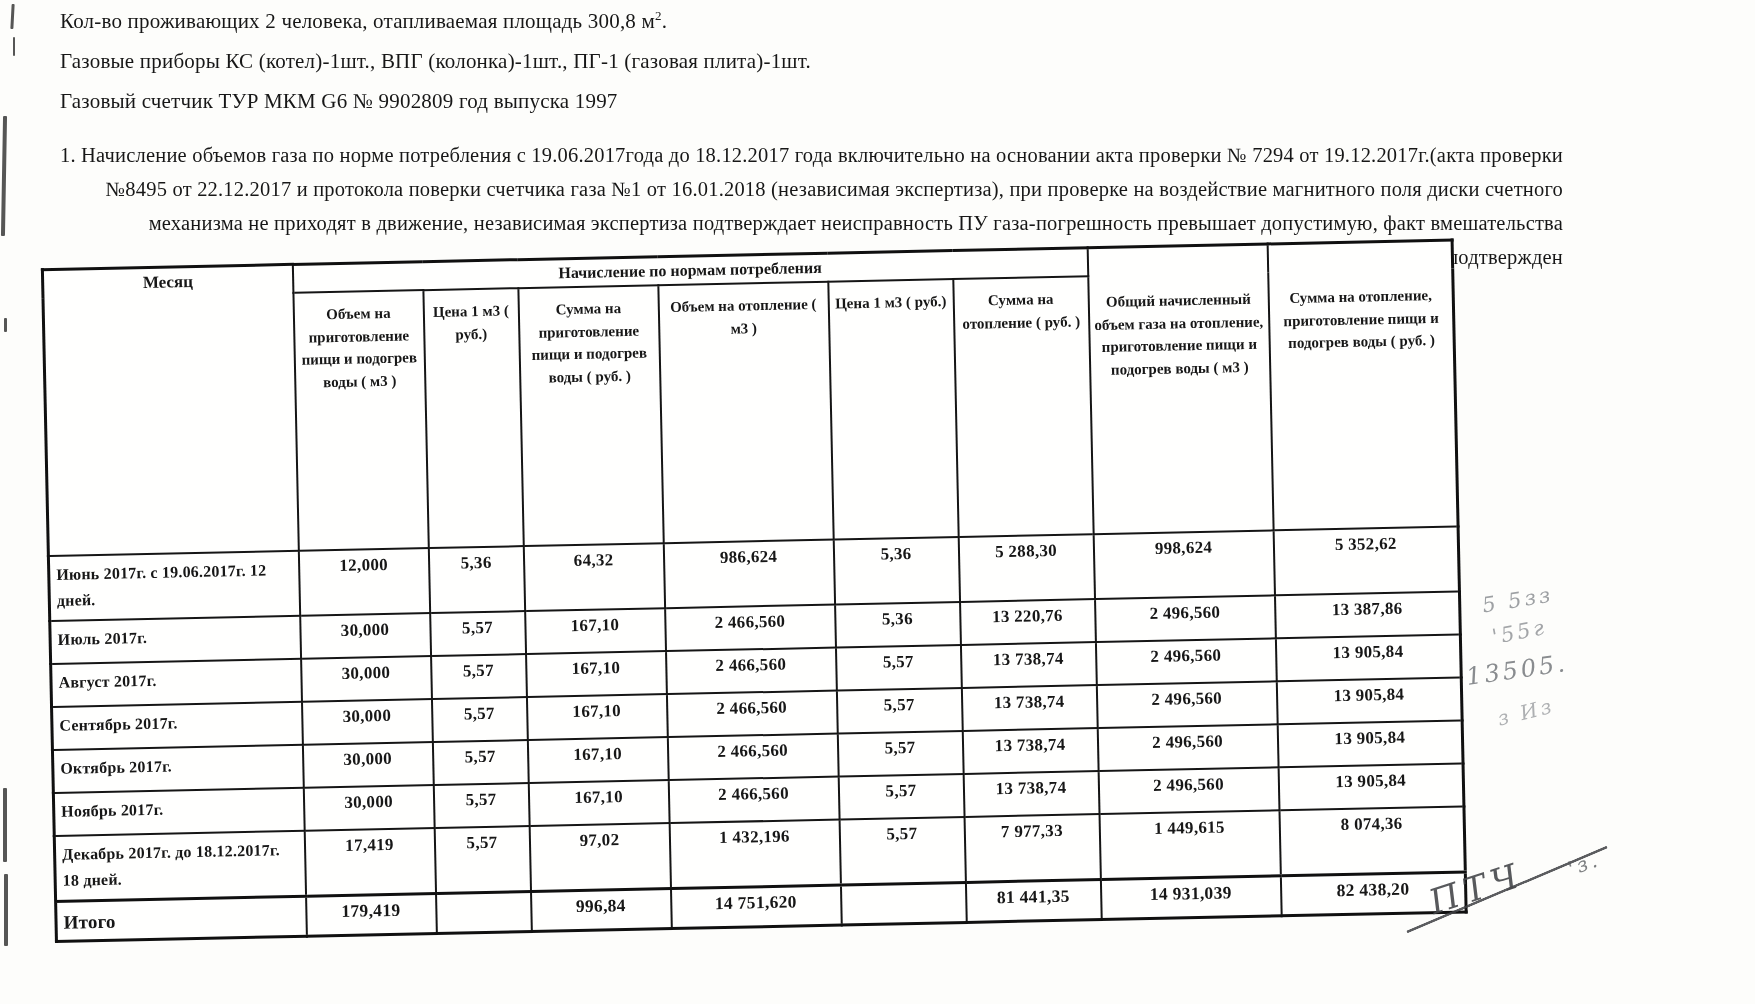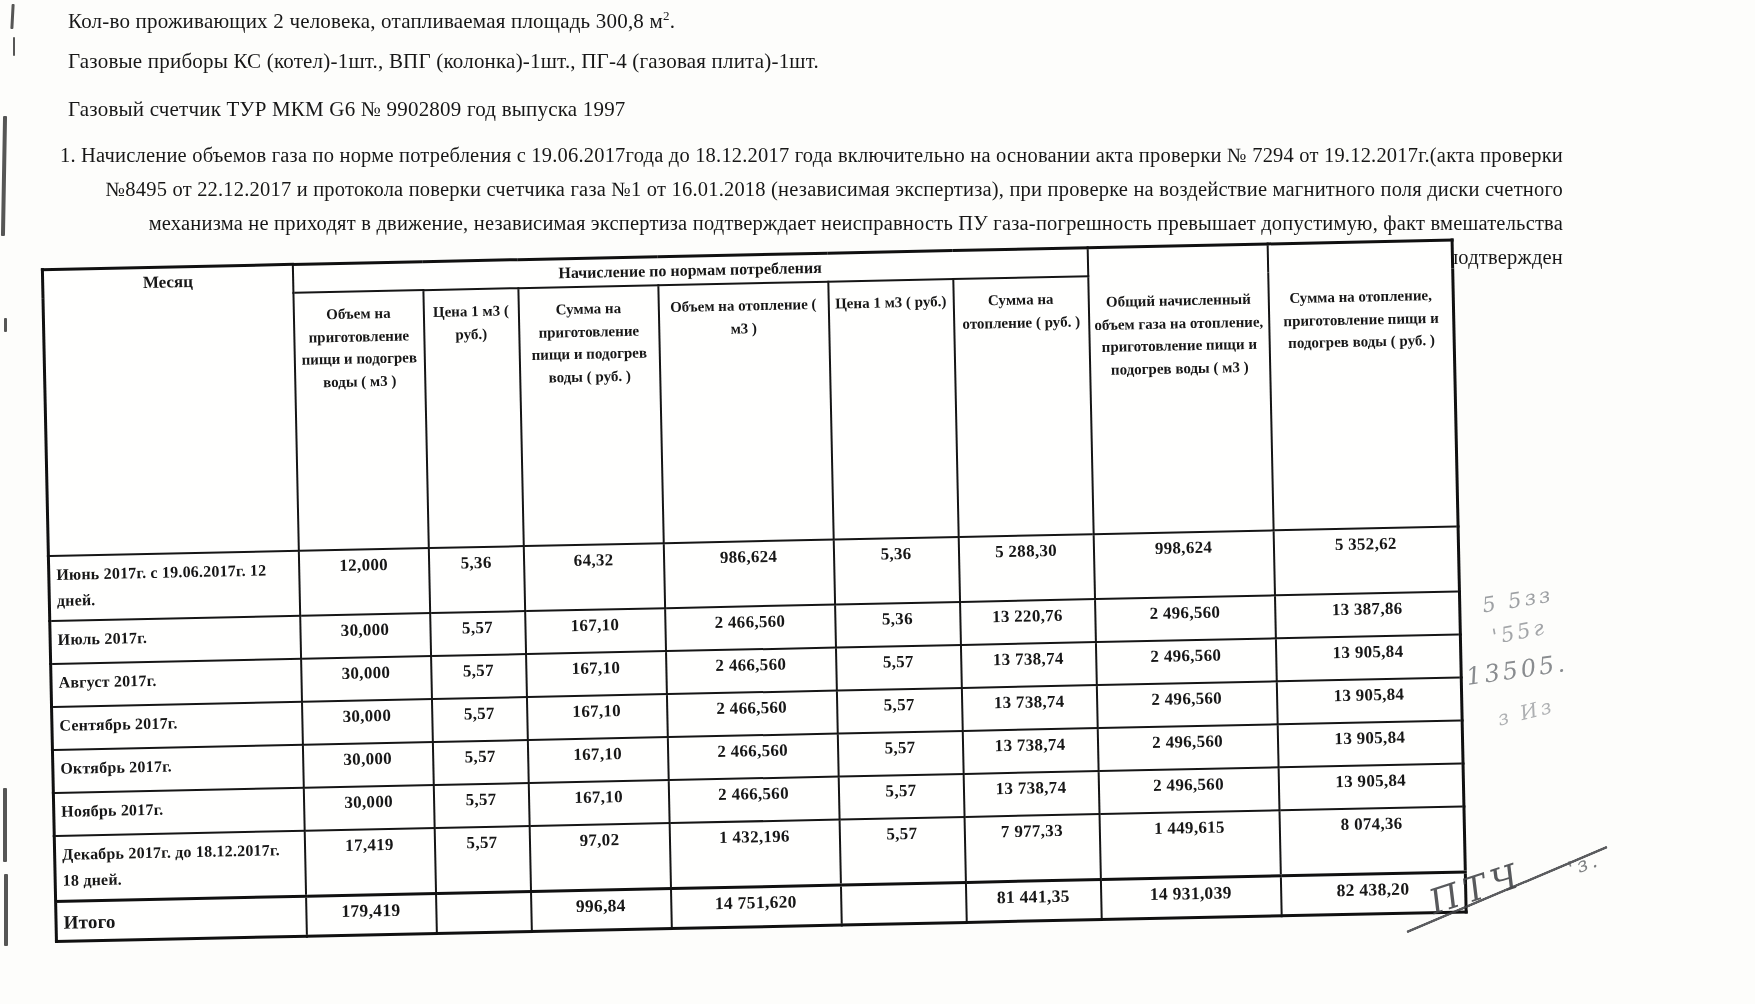--- a/index.html
+++ b/index.html
@@ -13,24 +13,24 @@
   }
   
   .artifact{position:absolute;background:#262626;opacity:.78;border-radius:1px;}
   .a1{left:11px;top:4px;width:3px;height:25px;transform:rotate(3deg);}
   .a2{left:13px;top:37px;width:2px;height:19px;}
   .a3{left:2px;top:116px;width:4px;height:120px;transform:rotate(1deg);}
   .a4{left:4px;top:318px;width:3px;height:14px;}
   .a5{left:3px;top:788px;width:4px;height:74px;}
   .a6{left:4px;top:874px;width:4px;height:72px;}
   
-  .topline{position:absolute;left:60px;font-size:21px;letter-spacing:.2px;white-space:nowrap;margin-left:8px;}
+  .topline{position:absolute;left:60px;font-size:21px;letter-spacing:.2px;white-space:nowrap;}
   .l1{top:8px;}
   .l2{top:49px;}
-  .l3{top:97px;font-family:Liberation Serif, serif;}
+  .l3{top:89px;font-family:Liberation Serif, serif;}
   .l1 sup{font-size:13px;}
   .paragraph{
     position:absolute;left:58px;top:138px;width:1505px;
     font-size:20.5px;line-height:34px;letter-spacing:.2px;text-align:right;
   }
   
   .tablewrap{
     position:absolute;left:55px;top:268px;
     transform:rotate(-1.2deg);
     transform-origin:0 100%;
@@ -101,21 +101,21 @@
 
   <div class="artifact a1"></div>
   <div class="artifact a2"></div>
   <div class="artifact a3"></div>
   <div class="artifact a4"></div>
   <div class="artifact a5"></div>
   <div class="artifact a6"></div>
 
   <div class="topline l1"><span>Кол-во проживающих 2 человека,  отапливаемая площадь 300,8 м</span><sup>2</sup><span>.</span></div>
 
-  <div class="topline l2">Газовые приборы  КС (котел)-1шт., ВПГ (колонка)-1шт., ПГ-4 (газовая плита)-1шт.</div>
+  <div class="topline l2">Газовые приборы  КС (котел)-1шт., ВПГ (колонка)-1шт., ПГ-1 (газовая плита)-1шт.</div>
 
   <div class="topline l3">Газовый счетчик ТУР МКМ G6  № 9902809 год выпуска 1997</div>
 
   <div class="paragraph">1. Начисление объемов газа  по норме потребления с 19.06.2017года  до 18.12.2017 года  включительно на основании акта проверки  № 7294 от 19.12.2017г.(акта проверки №8495 от 22.12.2017 и протокола поверки счетчика газа №1 от 16.01.2018 (независимая экспертиза),  при проверке на воздействие магнитного поля диски счетного механизма не приходят в движение, независимая экспертиза подтверждает неисправность ПУ газа-погрешность превышает допустимую, факт вмешательства неподтвержден</div>
 
   <div class="tablewrap">
     <table>
       <colgroup>
         <col style="width:250px">
           <col style="width:130px">

